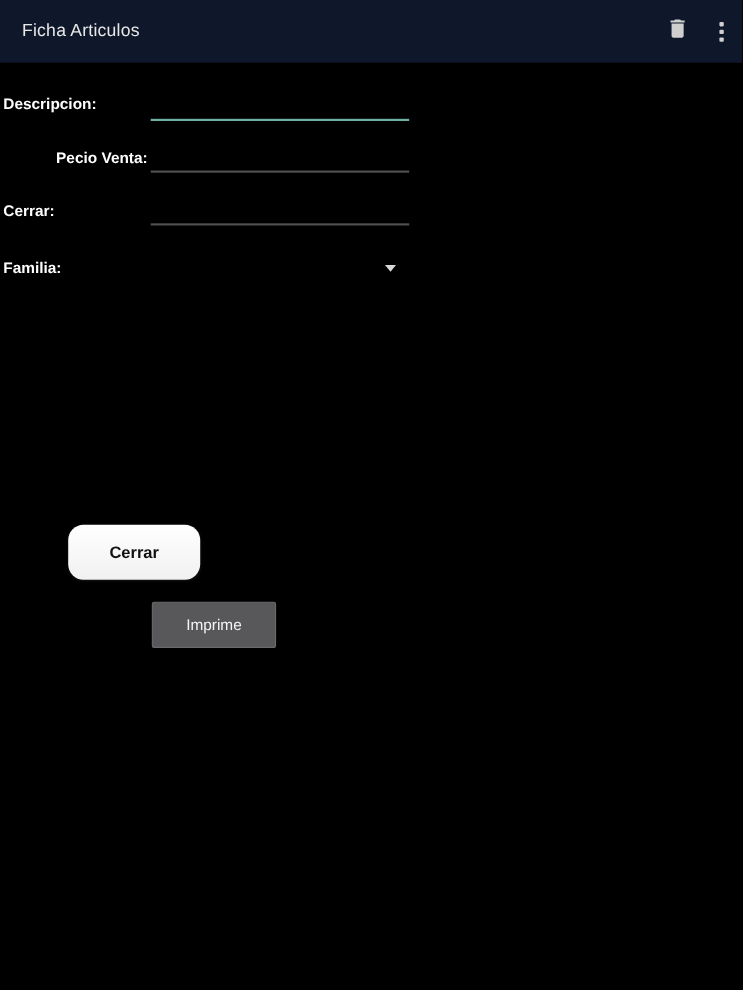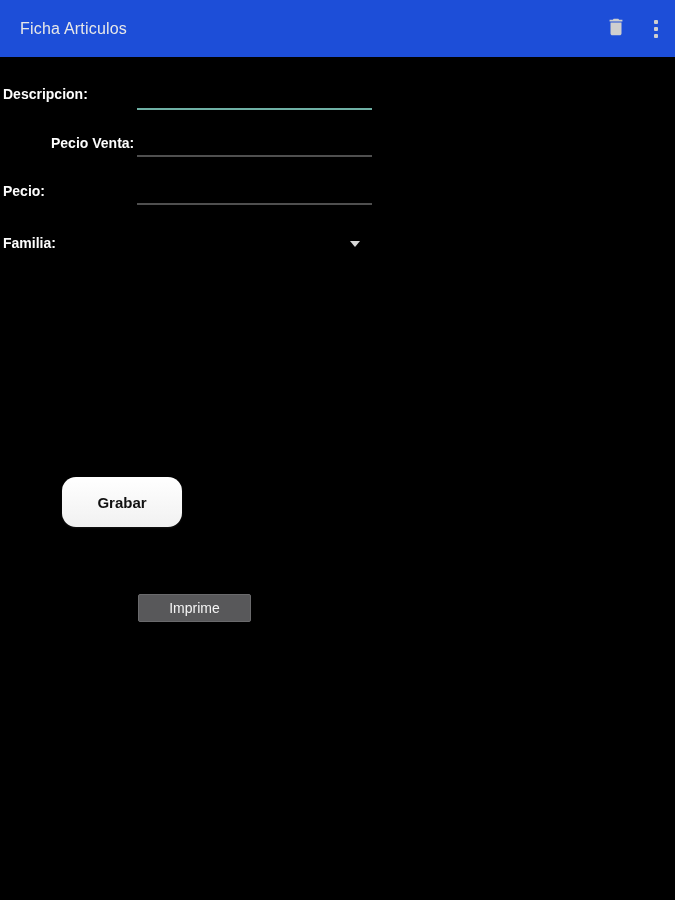--- a/index.html
+++ b/index.html
@@ -2,21 +2,21 @@
 <html><head>
 <meta charset="utf-8">
 <style>
   * { margin:0; padding:0; box-sizing:border-box; }
   html,body { width:675px; height:900px; background:#000; overflow:hidden;
               font-family:"Liberation Sans", sans-serif; }
   .screen { position:relative; width:675px; height:900px; background:#000; }
 
   
   .appbar { position:absolute; top:0; left:0; width:675px; height:57px;
-            background:#1d4ed8; box-shadow:0 2px 4px rgba(0,0,0,0.6); }
+            background:#0f172a; box-shadow:0 2px 4px rgba(0,0,0,0.6); }
   .appbar-title { position:absolute; left:20px; top:50%; transform:translateY(-50%);
                   color:#e8e8e8; font-size:16px; letter-spacing:0.2px; }
   .iconbtn { position:absolute; top:0; height:57px; display:flex;
              align-items:center; justify-content:center; cursor:pointer; }
   .trash-btn { left:592px; width:48px; }
   .overflow-btn { left:640px; width:32px; }
   .dots { display:flex; flex-direction:column; gap:3px; }
   .dots span { width:4px; height:4px; background:#cfcfcf; border-radius:1px; display:block; }
 
   
@@ -45,24 +45,24 @@
                    border-top:6px solid #d8d8d8; }
 
   
   .btn-white { position:absolute; width:120px; height:50px; border:none;
                border-radius:14px; background:linear-gradient(#ffffff,#f1f1f1);
                color:#111; font-size:15px; font-weight:600; cursor:pointer;
                font-family:"Liberation Sans", sans-serif;
                box-shadow:0 1px 2px rgba(255,255,255,0.08); }
   .btn-grabar { left:62px;  top:477px; }
   .btn-cerrar { left:207px; top:477px; }
-  .btn-imprime { position:absolute; left:138px; top:547px; width:113px; height:28px;
+  .btn-imprime { position:absolute; left:138px; top:547px; width:113px; height:42px;
                  background:#58585a; border:1px solid #6a6a6c; border-radius:2px;
                  color:#f4f4f4; font-size:14px; cursor:pointer;
-                 font-family:"Liberation Sans", sans-serif;margin-top:47px; }
+                 font-family:"Liberation Sans", sans-serif; }
 </style>
 </head>
 <body>
 
 <div class="screen">
 
   <div class="appbar">
     <div class="appbar-title">Ficha Articulos</div>
 
     <div class="iconbtn trash-btn">
@@ -77,28 +77,28 @@
       <span class="dots">
         <span></span>
           <span></span>
           <span></span>
       </span>
     </div>
   </div>
 
   <div class="flabel lab-descripcion">Descripcion:</div>
   <div class="flabel lab-pecio">Pecio Venta:</div>
-  <div class="flabel lab-costo">Pecio:</div>
+  <div class="flabel lab-costo">Cerrar:</div>
   <div class="flabel lab-familia">Familia:</div>
 
   <input class="uinput in-descripcion" type="text" value="" style="">
   <input class="uinput in-pecio" type="text" value="" style="">
   <input class="uinput in-costo" type="text" value="" style="">
 
   <div class="spinner">
     <span class="spinner-value"></span>
     <span class="spinner-arrow"></span>
   </div>
 
-  <button class="btn-white btn-grabar">Grabar</button>
+  <button class="btn-white btn-grabar">Cerrar</button>
   <button class="btn-imprime">Imprime</button>
 
 </div>
 
 </body></html>

